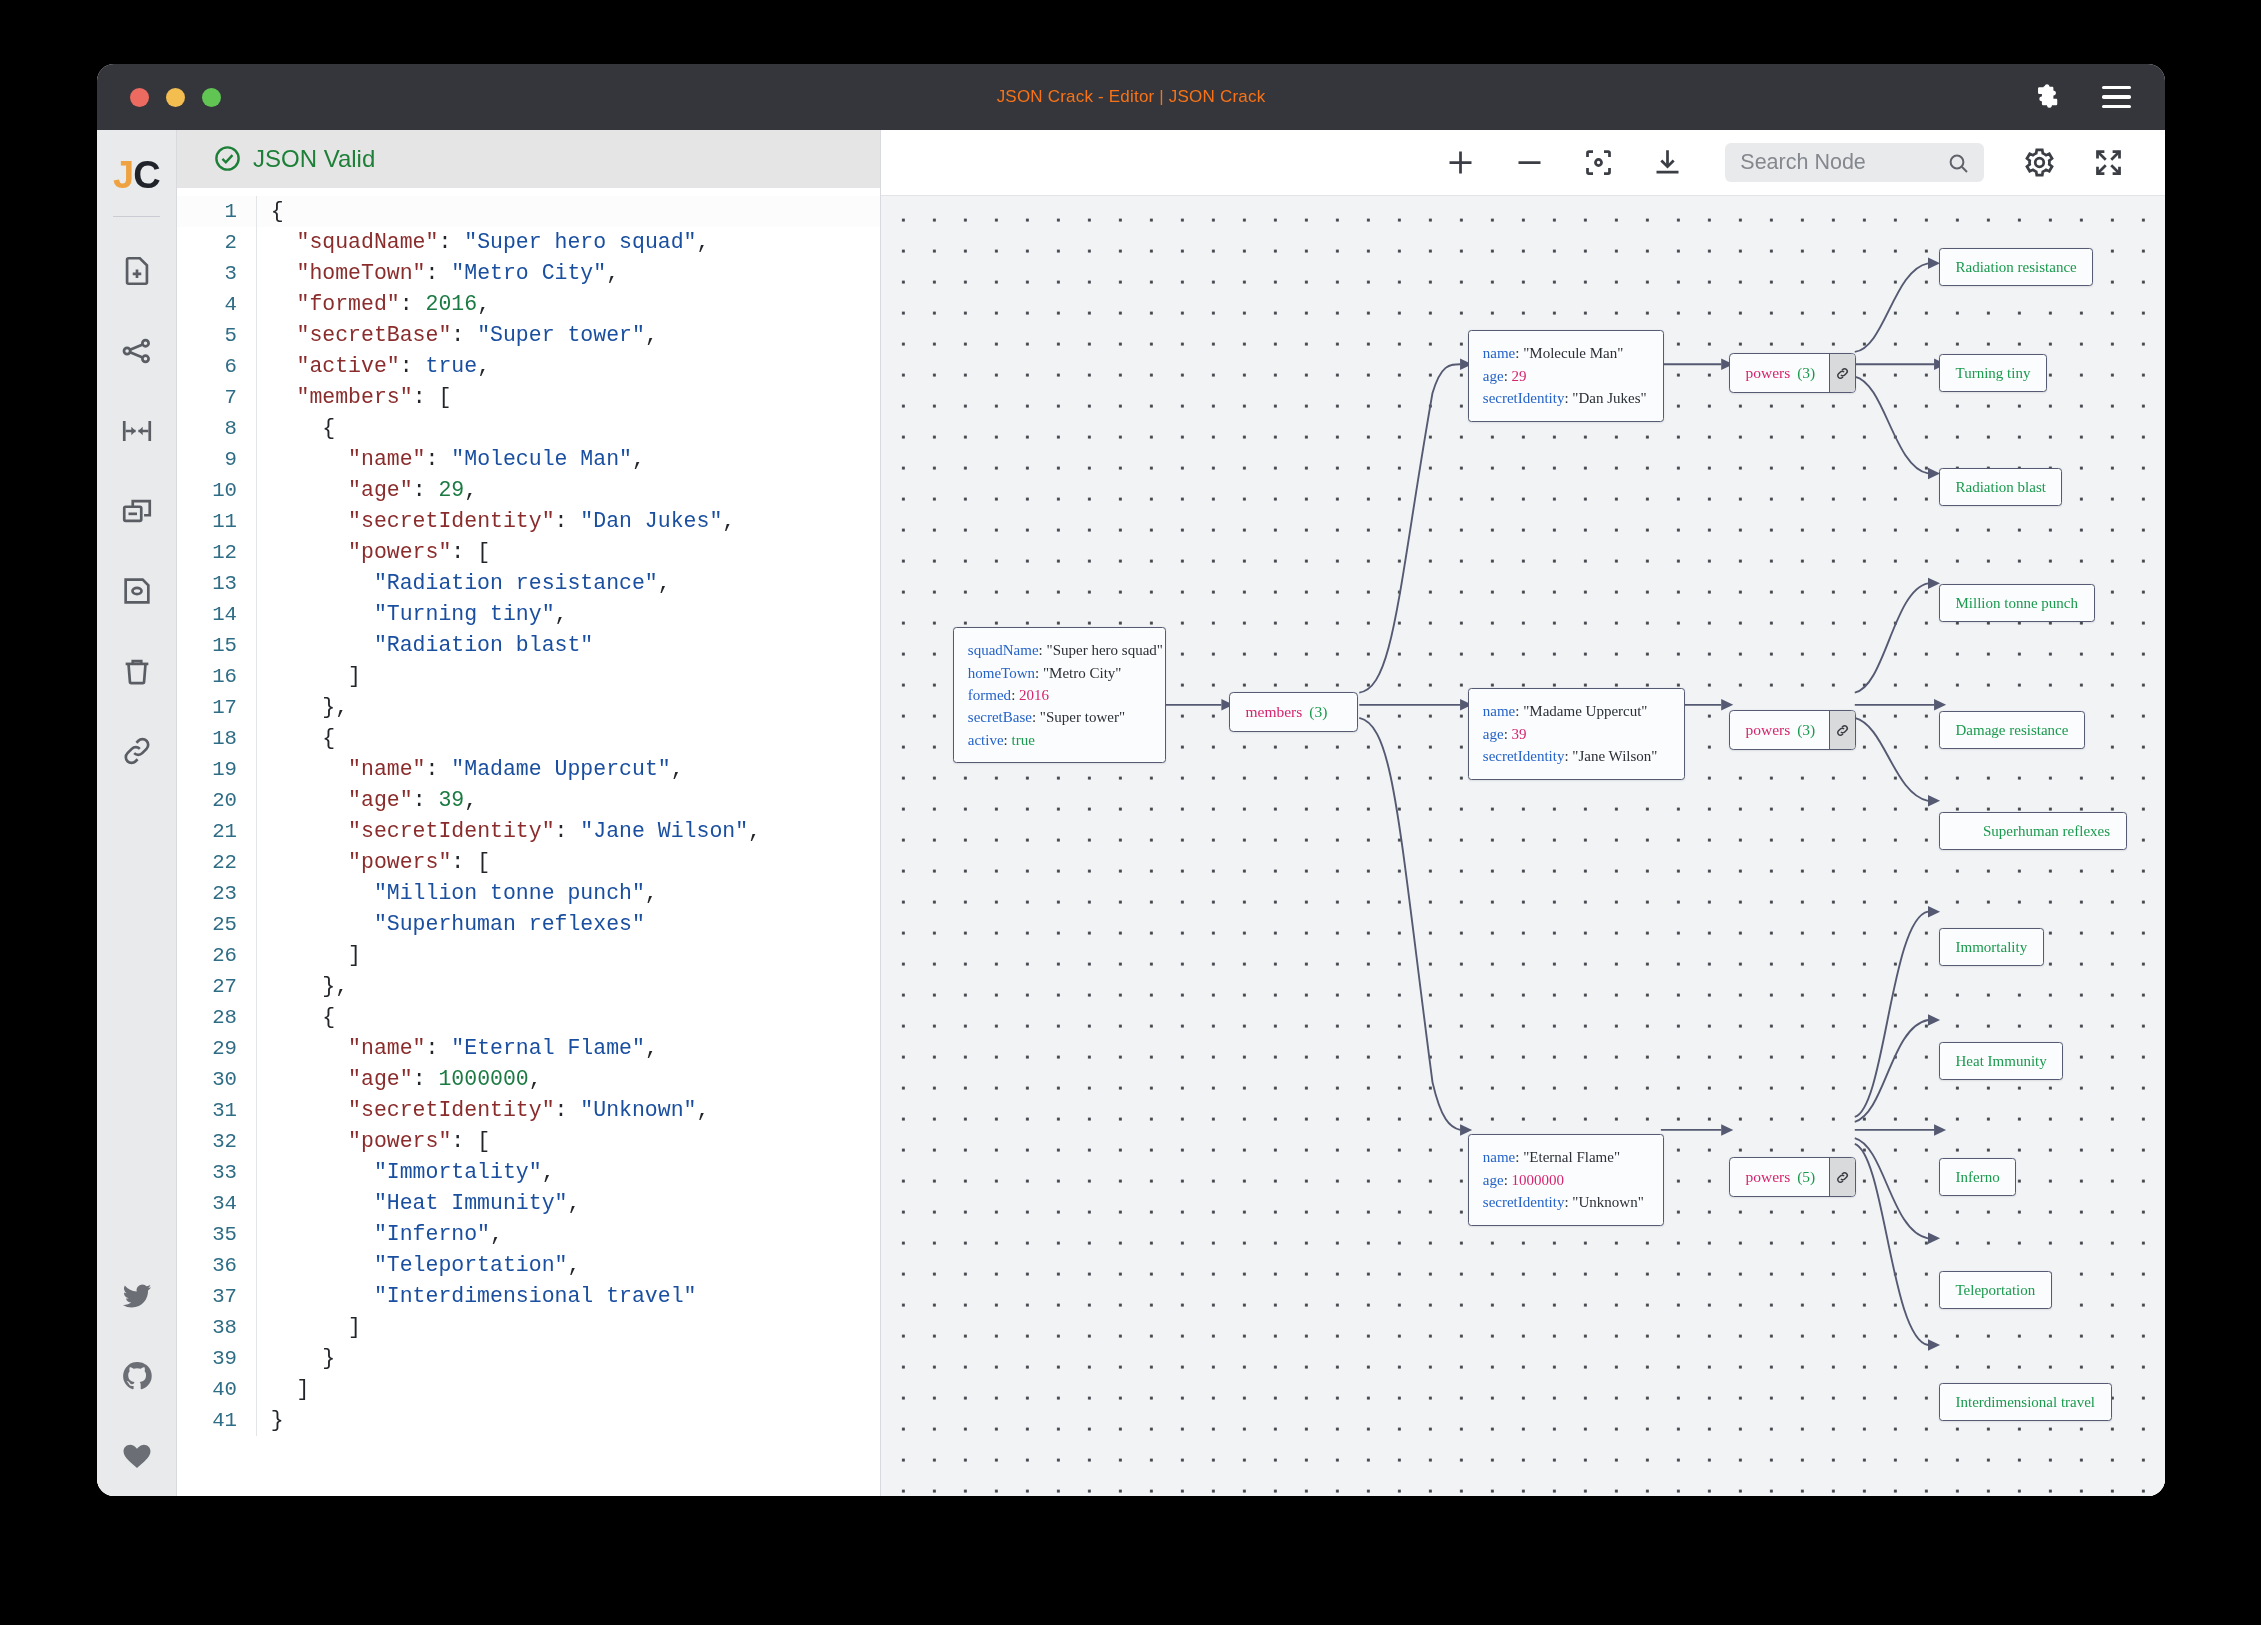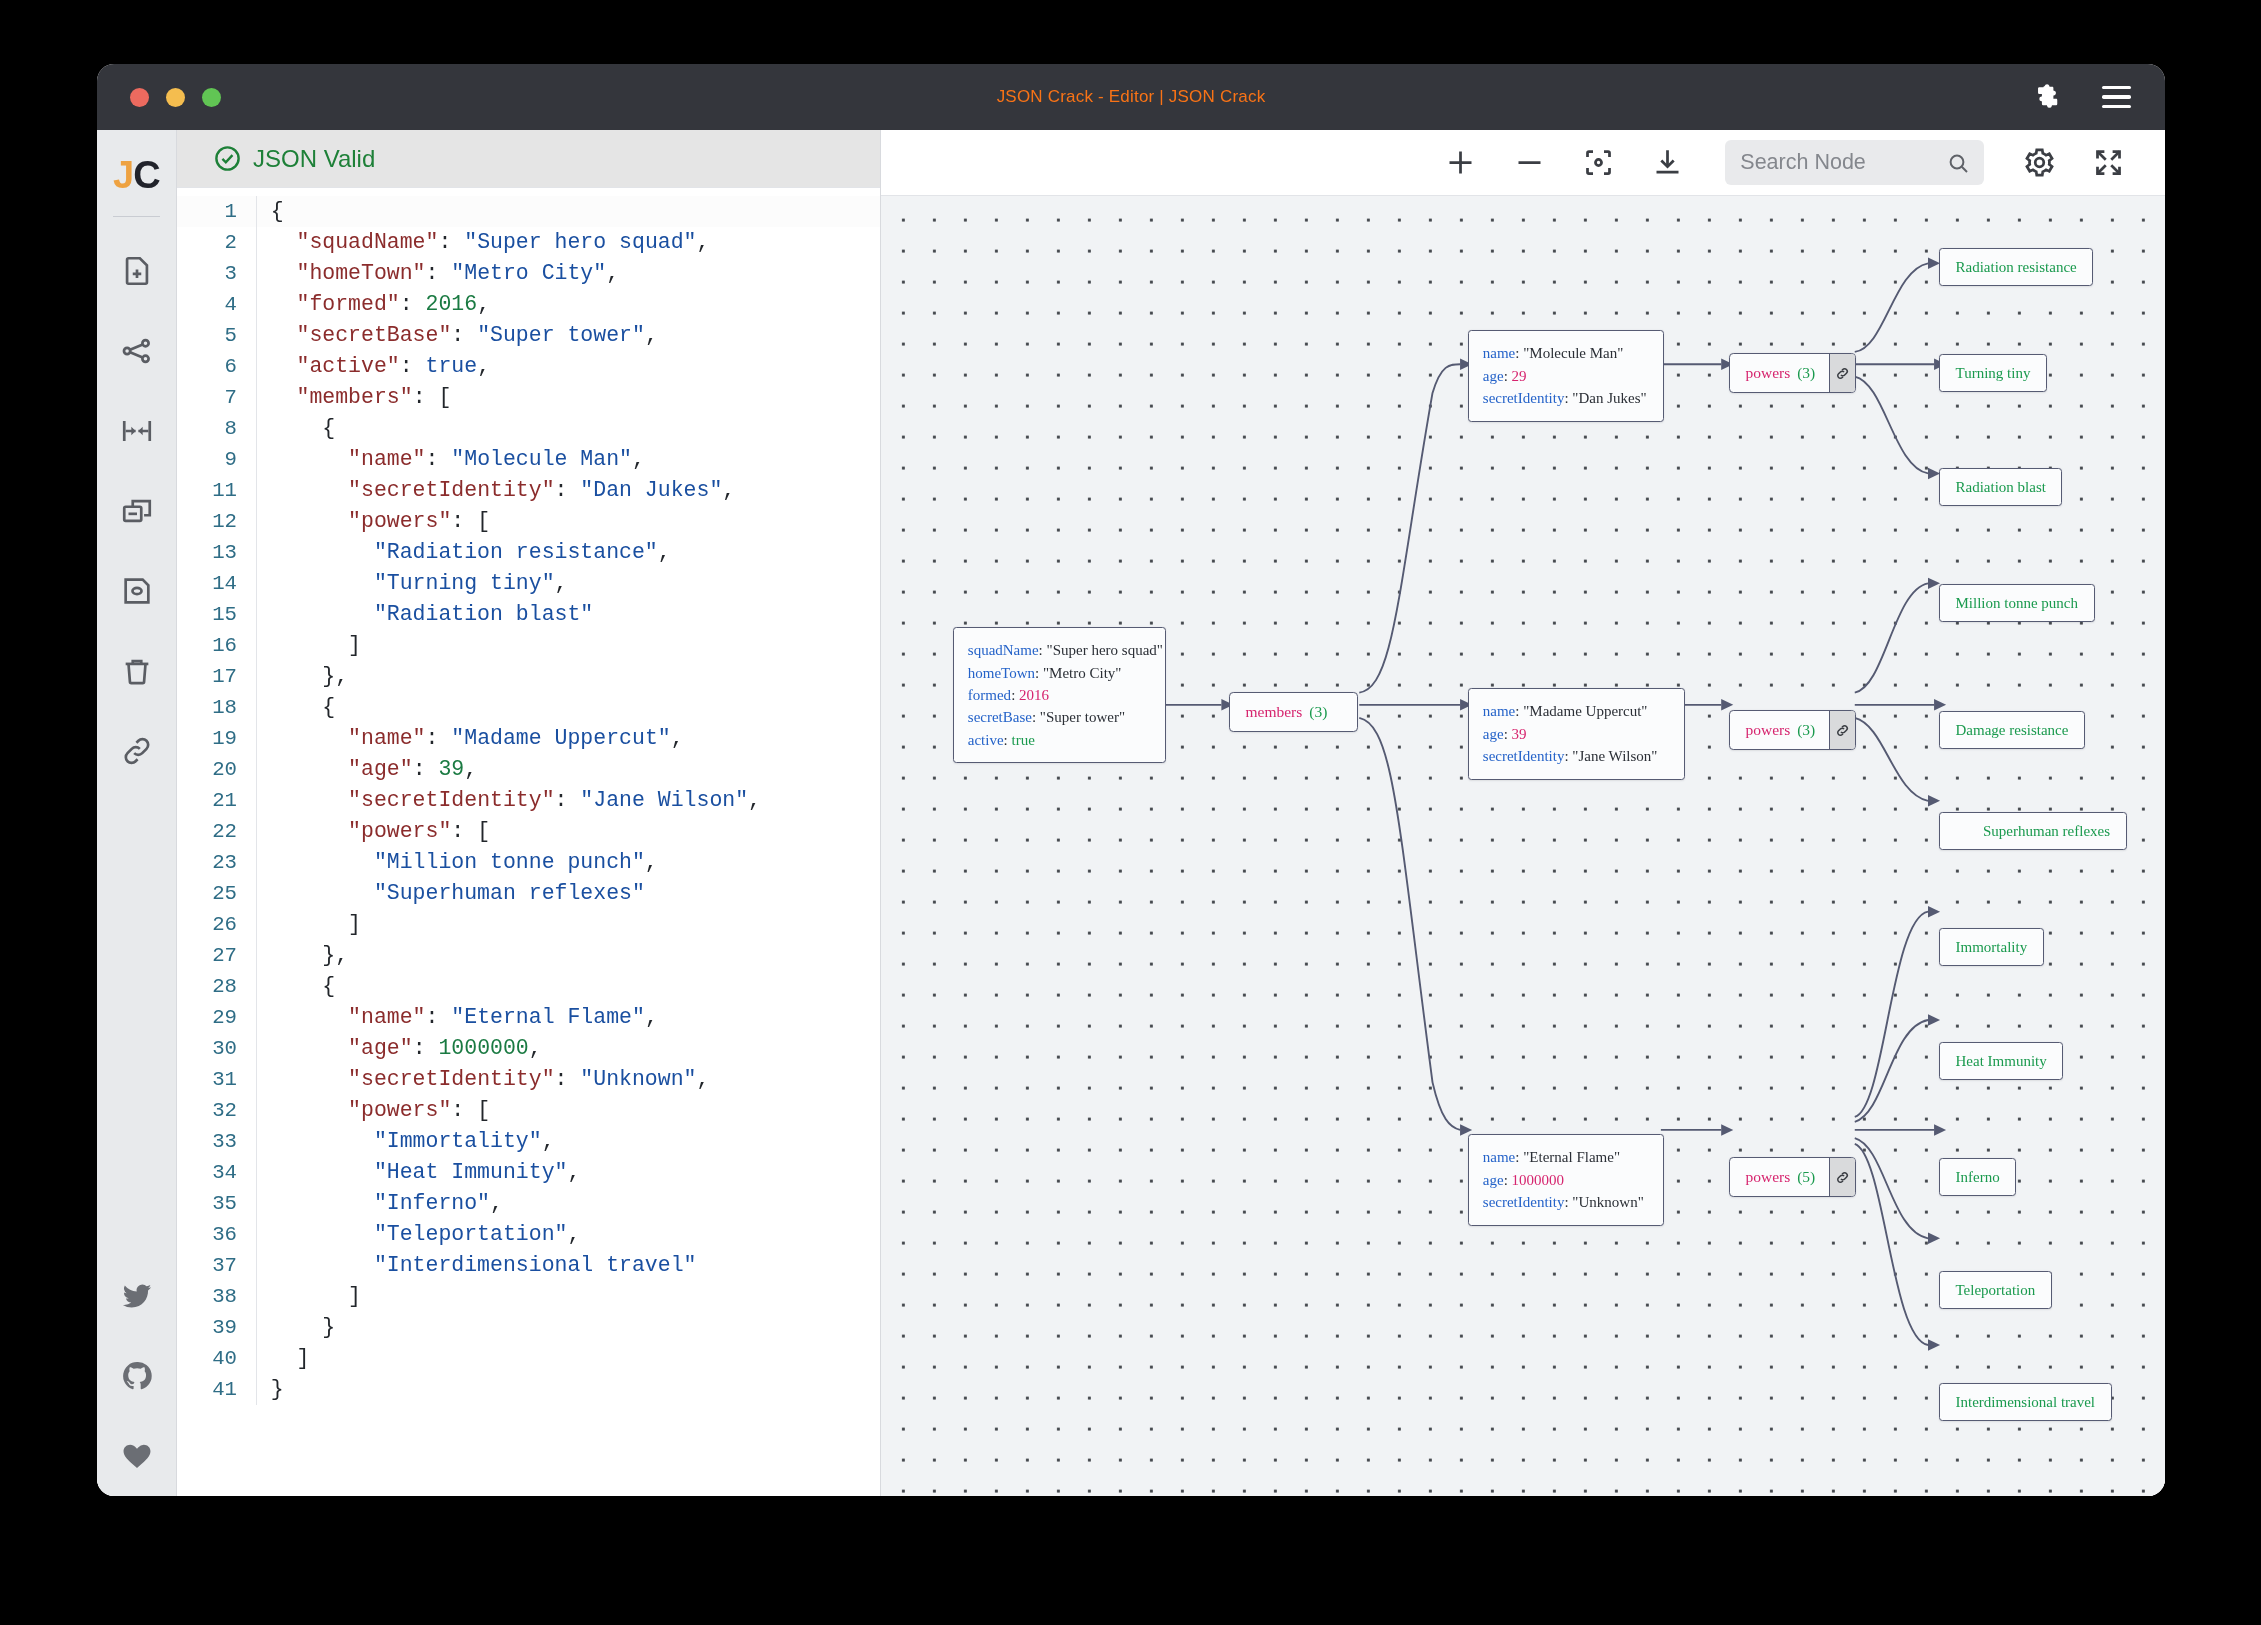--- a/index.html
+++ b/index.html
@@ -134,21 +134,21 @@
   .graph-toolbar {
     height: 66px; flex: 0 0 66px;
     background: #ffffff;
     border-bottom: 0.9px solid #e2e4e8;
     display: flex; align-items: center; justify-content: flex-end;
     gap: 31px; padding-right: 38px;
   }
   .gt-btn { width: 38px; height: 38px; display: flex; align-items: center; justify-content: center; }
   .gt-btn svg { width: 33px; height: 33px; stroke: #3b3e44; fill: none; stroke-width: 2; }
   .search-box {
-    width: 259px; height: 45px;
+    width: 259px; height: 39px;
     background: #e9eaec; border-radius: 6px;
     display: flex; align-items: center; justify-content: space-between;
     padding: 0 13.8px 0 15.5px;
     margin-left: 6.9px; margin-right: 5.2px;
   }
   .search-box input {
     border: none; background: transparent; outline: none;
     font-size: 21.5px; color: #3b3e44; width: 190px;
     font-family: "Liberation Sans", sans-serif;
   }
@@ -318,20 +318,21 @@
         <div class="code-rows" id="code-rows">
             <div class="code-row first"><span class="ln">1</span><span class="gutter-line"></span><span class="code-text"><span class="p">{</span></span></div>
             <div class="code-row"><span class="ln">2</span><span class="gutter-line"></span><span class="code-text"><span class="p">  </span><span class="k">"squadName"</span><span class="p">: </span><span class="s">"Super hero squad"</span><span class="p">,</span></span></div>
             <div class="code-row"><span class="ln">3</span><span class="gutter-line"></span><span class="code-text"><span class="p">  </span><span class="k">"homeTown"</span><span class="p">: </span><span class="s">"Metro City"</span><span class="p">,</span></span></div>
             <div class="code-row"><span class="ln">4</span><span class="gutter-line"></span><span class="code-text"><span class="p">  </span><span class="k">"formed"</span><span class="p">: </span><span class="n">2016</span><span class="p">,</span></span></div>
             <div class="code-row"><span class="ln">5</span><span class="gutter-line"></span><span class="code-text"><span class="p">  </span><span class="k">"secretBase"</span><span class="p">: </span><span class="s">"Super tower"</span><span class="p">,</span></span></div>
             <div class="code-row"><span class="ln">6</span><span class="gutter-line"></span><span class="code-text"><span class="p">  </span><span class="k">"active"</span><span class="p">: </span><span class="b">true</span><span class="p">,</span></span></div>
             <div class="code-row"><span class="ln">7</span><span class="gutter-line"></span><span class="code-text"><span class="p">  </span><span class="k">"members"</span><span class="p">: [</span></span></div>
             <div class="code-row"><span class="ln">8</span><span class="gutter-line"></span><span class="code-text"><span class="p">    {</span></span></div>
             <div class="code-row"><span class="ln">9</span><span class="gutter-line"></span><span class="code-text"><span class="p">      </span><span class="k">"name"</span><span class="p">: </span><span class="s">"Molecule Man"</span><span class="p">,</span></span></div>
+            <div class="code-row"><span class="ln">10</span><span class="gutter-line"></span><span class="code-text"><span class="p">      </span><span class="k">"age"</span><span class="p">: </span><span class="n">29</span><span class="p">,</span></span></div>
             <div class="code-row"><span class="ln">11</span><span class="gutter-line"></span><span class="code-text"><span class="p">      </span><span class="k">"secretIdentity"</span><span class="p">: </span><span class="s">"Dan Jukes"</span><span class="p">,</span></span></div>
             <div class="code-row"><span class="ln">12</span><span class="gutter-line"></span><span class="code-text"><span class="p">      </span><span class="k">"powers"</span><span class="p">: [</span></span></div>
             <div class="code-row"><span class="ln">13</span><span class="gutter-line"></span><span class="code-text"><span class="p">        </span><span class="s">"Radiation resistance"</span><span class="p">,</span></span></div>
             <div class="code-row"><span class="ln">14</span><span class="gutter-line"></span><span class="code-text"><span class="p">        </span><span class="s">"Turning tiny"</span><span class="p">,</span></span></div>
             <div class="code-row"><span class="ln">15</span><span class="gutter-line"></span><span class="code-text"><span class="p">        </span><span class="s">"Radiation blast"</span></span></div>
             <div class="code-row"><span class="ln">16</span><span class="gutter-line"></span><span class="code-text"><span class="p">      ]</span></span></div>
             <div class="code-row"><span class="ln">17</span><span class="gutter-line"></span><span class="code-text"><span class="p">    },</span></span></div>
             <div class="code-row"><span class="ln">18</span><span class="gutter-line"></span><span class="code-text"><span class="p">    {</span></span></div>
             <div class="code-row"><span class="ln">19</span><span class="gutter-line"></span><span class="code-text"><span class="p">      </span><span class="k">"name"</span><span class="p">: </span><span class="s">"Madame Uppercut"</span><span class="p">,</span></span></div>
             <div class="code-row"><span class="ln">20</span><span class="gutter-line"></span><span class="code-text"><span class="p">      </span><span class="k">"age"</span><span class="p">: </span><span class="n">39</span><span class="p">,</span></span></div>

